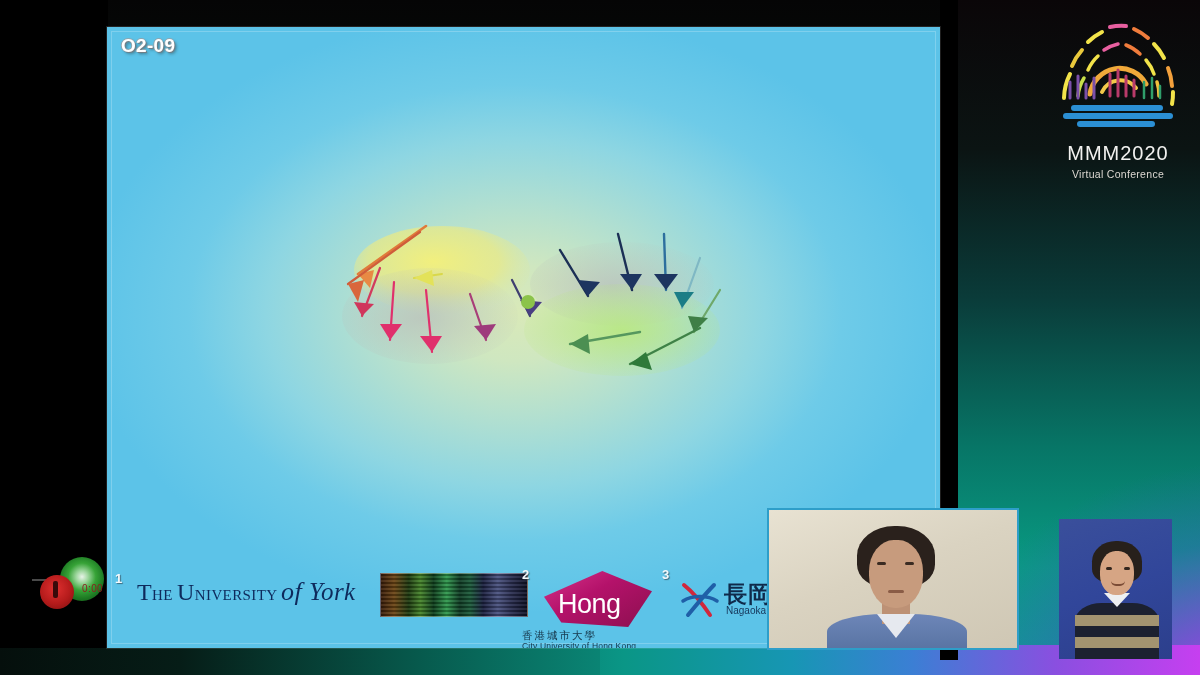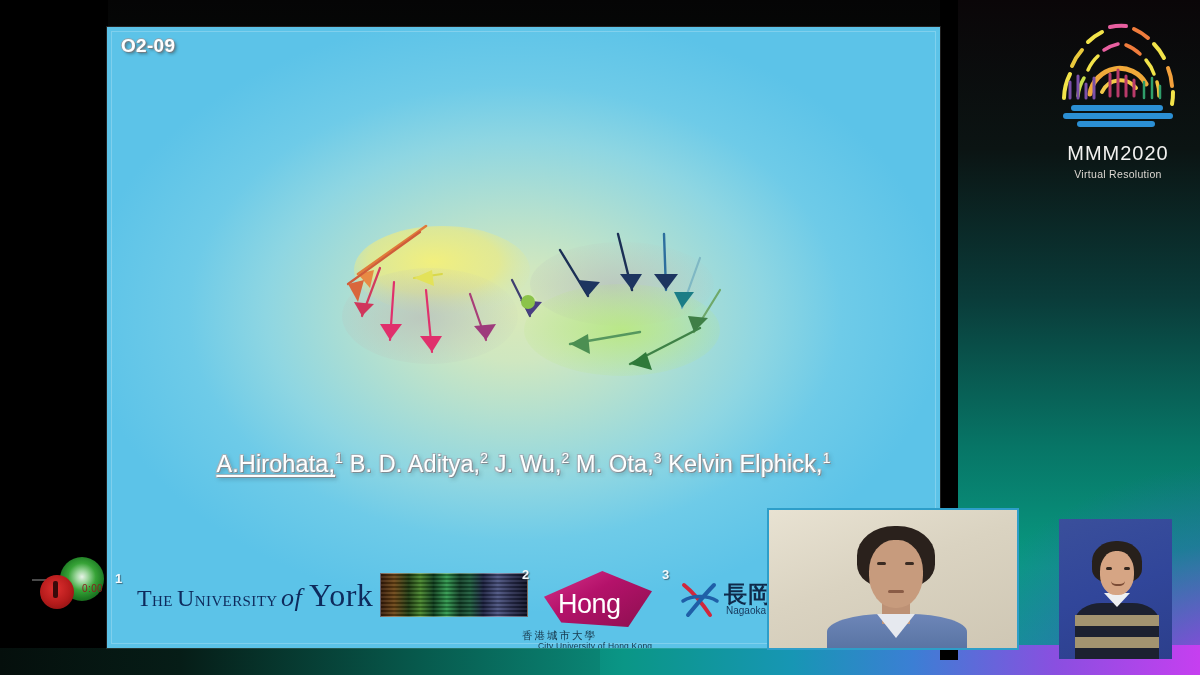--- a/index.html
+++ b/index.html
@@ -96,21 +96,21 @@
   }
 
   .york { left:8px; top:8px; width:300px; }
   .york-name {
     position:absolute; left:22px; top:6px;
     font-family:"Liberation Serif", serif; color:#0e2a5c;
     font-size:24px; letter-spacing:.4px; white-space:nowrap;
   }
   .york-name .sc { font-size:15px; }
   .york-name .of { font-style:italic; font-size:26px; }
-  .york-name .yk { font-size:32px; }
+  .york-name .yk { font-style:italic; font-size:25px; }
   .york-art {
     position:absolute; left:265px; top:2px; width:148px; height:44px;
     background:
       linear-gradient(90deg,
         #3a1d0a 0%, #6d4514 9%,
         #1d3a10 19%, #46862a 27%,
         #0d3d1c 36%, #2f9a4d 45%,
         #0f3b24 54%, #1b5c3a 61%,
         #1a1f3f 70%, #4a5280 80%,
         #2b2f52 89%, #0f1126 100%);
@@ -132,21 +132,21 @@
   .cityu-word {
     position:absolute; left:36px; top:22px; font-size:27px; color:#fff;
     font-weight:500; letter-spacing:-.5px;
     font-family:"Liberation Sans", sans-serif;
   }
   .cityu-cn {
     position:absolute; left:0px; top:62px; font-size:10.5px; color:#15364a;
     letter-spacing:2px; white-space:nowrap;
   }
   .cityu-en {
-    position:absolute; left:16px; top:74px; font-size:8.5px; color:#15364a;
+    position:absolute; left:0px; top:74px; font-size:8.5px; color:#15364a;
     letter-spacing:.2px; white-space:nowrap;
   }
 
   .nagaoka { left:555px; top:4px; width:260px; }
   .nag-mark { position:absolute; left:18px; top:14px; width:40px; height:38px; }
   .nag-jp {
     position:absolute; left:62px; top:12px; font-size:23px; color:#0f2a4a;
     font-weight:700; white-space:nowrap; letter-spacing:1px;
   }
   .nag-en {
@@ -307,23 +307,20 @@
           <polygon points="372,120 366,104 386,106" fill="#3f7f46"></polygon>
           <line x1="318" y1="120" x2="248" y2="132" stroke="#56975e" stroke-width="2.4"></line>
           <polygon points="248,132 266,122 268,142" fill="#4c8f52"></polygon>
           <line x1="378" y1="116" x2="308" y2="152" stroke="#3f8247" stroke-width="2.4"></line>
           <polygon points="308,152 324,140 330,158" fill="#2f7a3a"></polygon>
         </g>
       </svg>
     </div>
 
     <div class="authors">
-      <div>
-        <span class="u">A.Hirohata,</span><sup>1</sup><span> B. D. Aditya,</span><sup>2</sup><span> J. Wu,</span><sup>2</sup><span> M. Ota,</span><sup>3</sup><span> Kelvin Elphick,</span><sup>1</sup>
-      </div>
     </div>
 
     <div class="affil-row">
 
       <div class="affil york">
         <span class="num">1</span>
         <div class="york-name"><span>T</span><span class="sc">HE </span><span>U</span><span class="sc">NIVERSITY </span><span class="of">of </span><span class="yk">York</span></div>
         <div class="york-art"></div>
       </div>
 
@@ -410,21 +407,21 @@
         </g>
 
         <g stroke="#2b8fd4" stroke-width="6" stroke-linecap="round">
           <path d="M26 96 L112 96"></path>
           <path d="M18 104 L122 104"></path>
           <path d="M32 112 L104 112"></path>
         </g>
       </g>
     </svg>
     <div class="conf-title">MMM2020</div>
-    <div class="conf-sub">Virtual Resolution</div>
+    <div class="conf-sub">Virtual Conference</div>
   </div>
 
   <div class="rec-blob">
     <div class="rec-tick"></div>
     <div class="rec-green"></div>
     <div class="rec-red"></div>
     <div class="rec-bar"></div>
     <div class="rec-time">0:00</div>
   </div>
 

